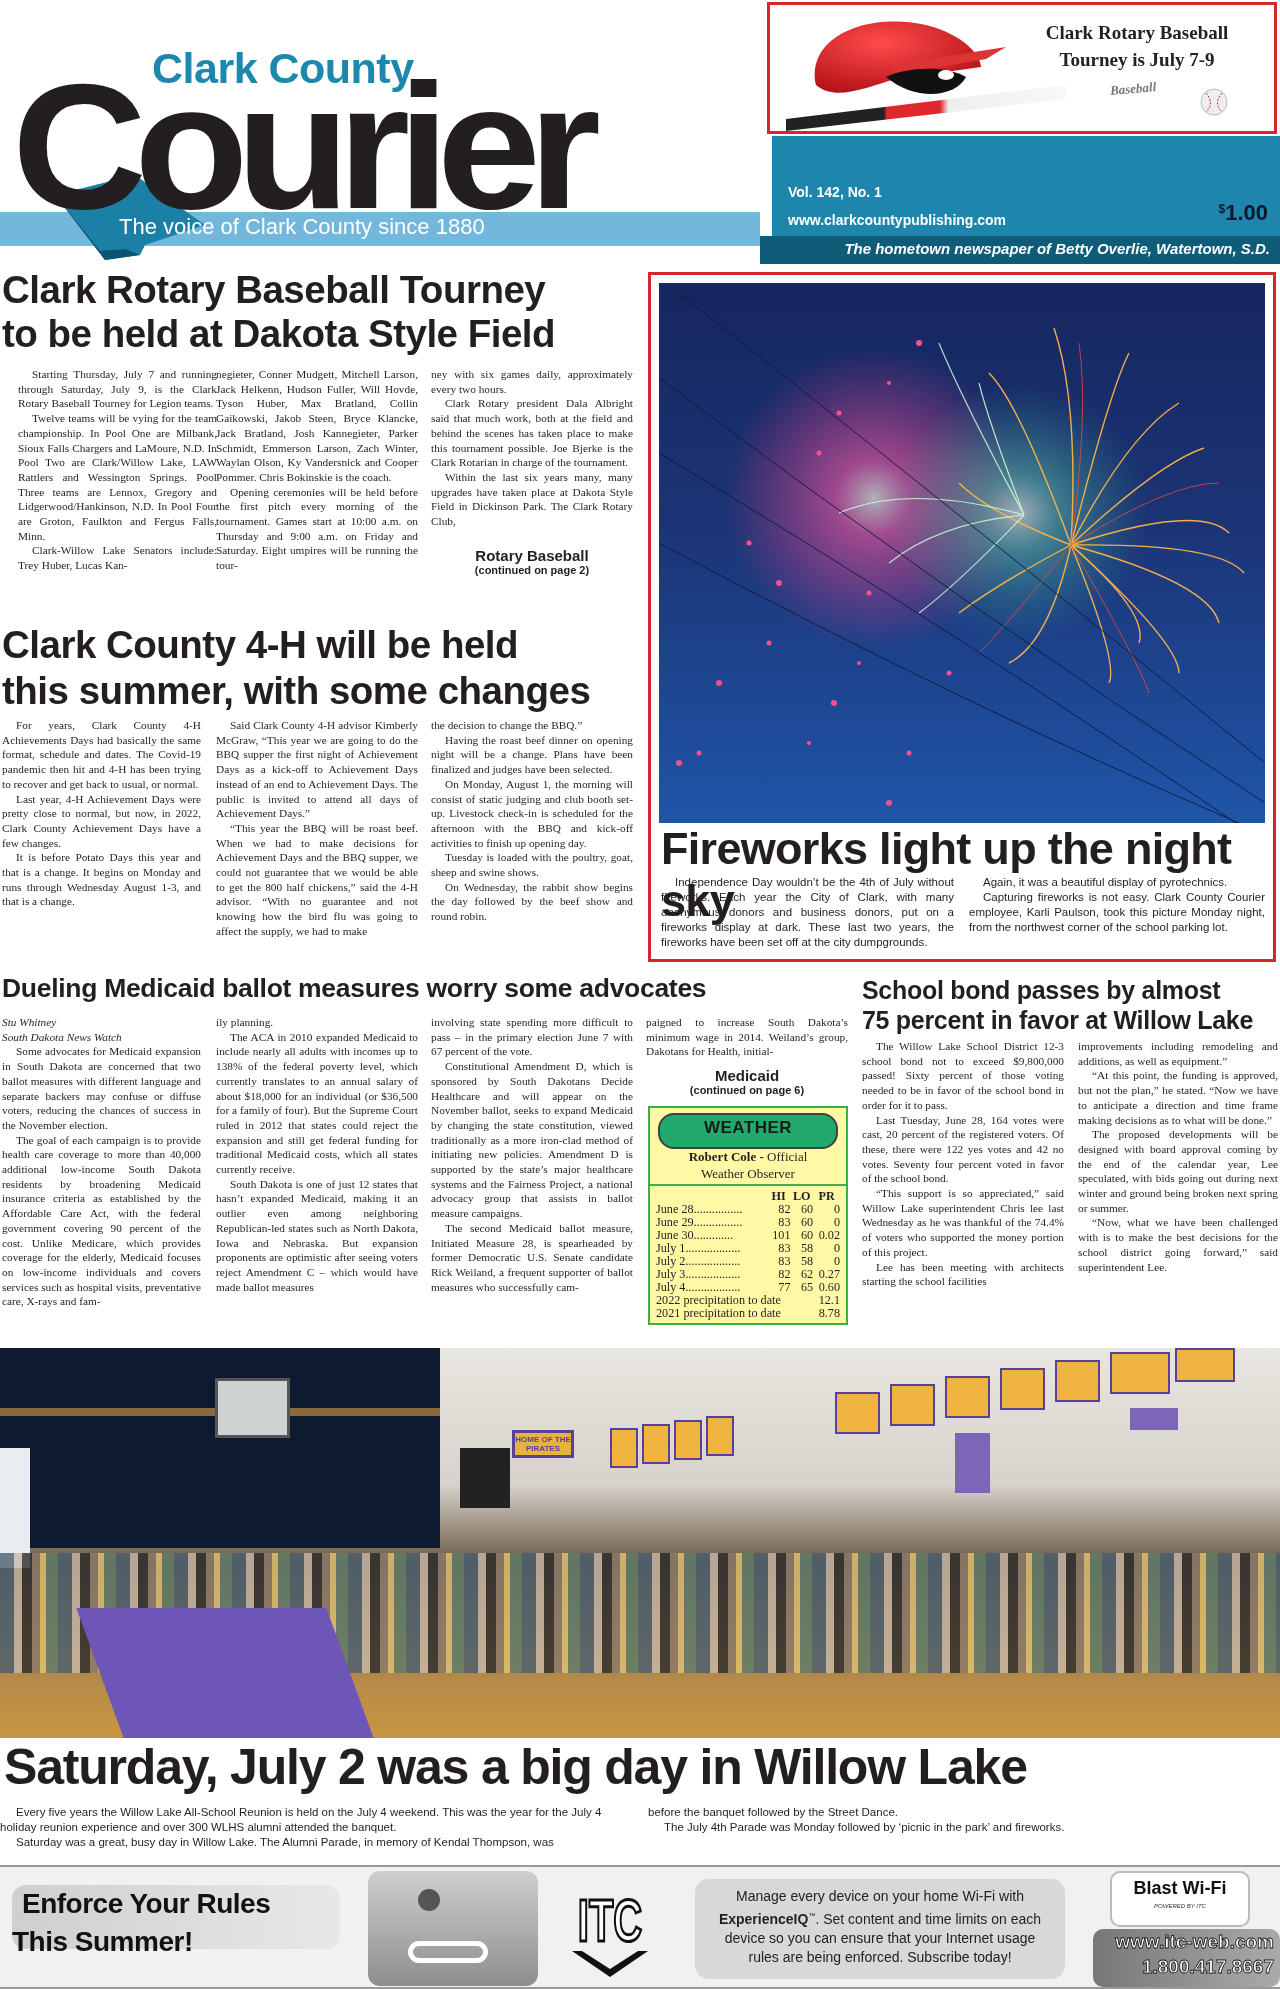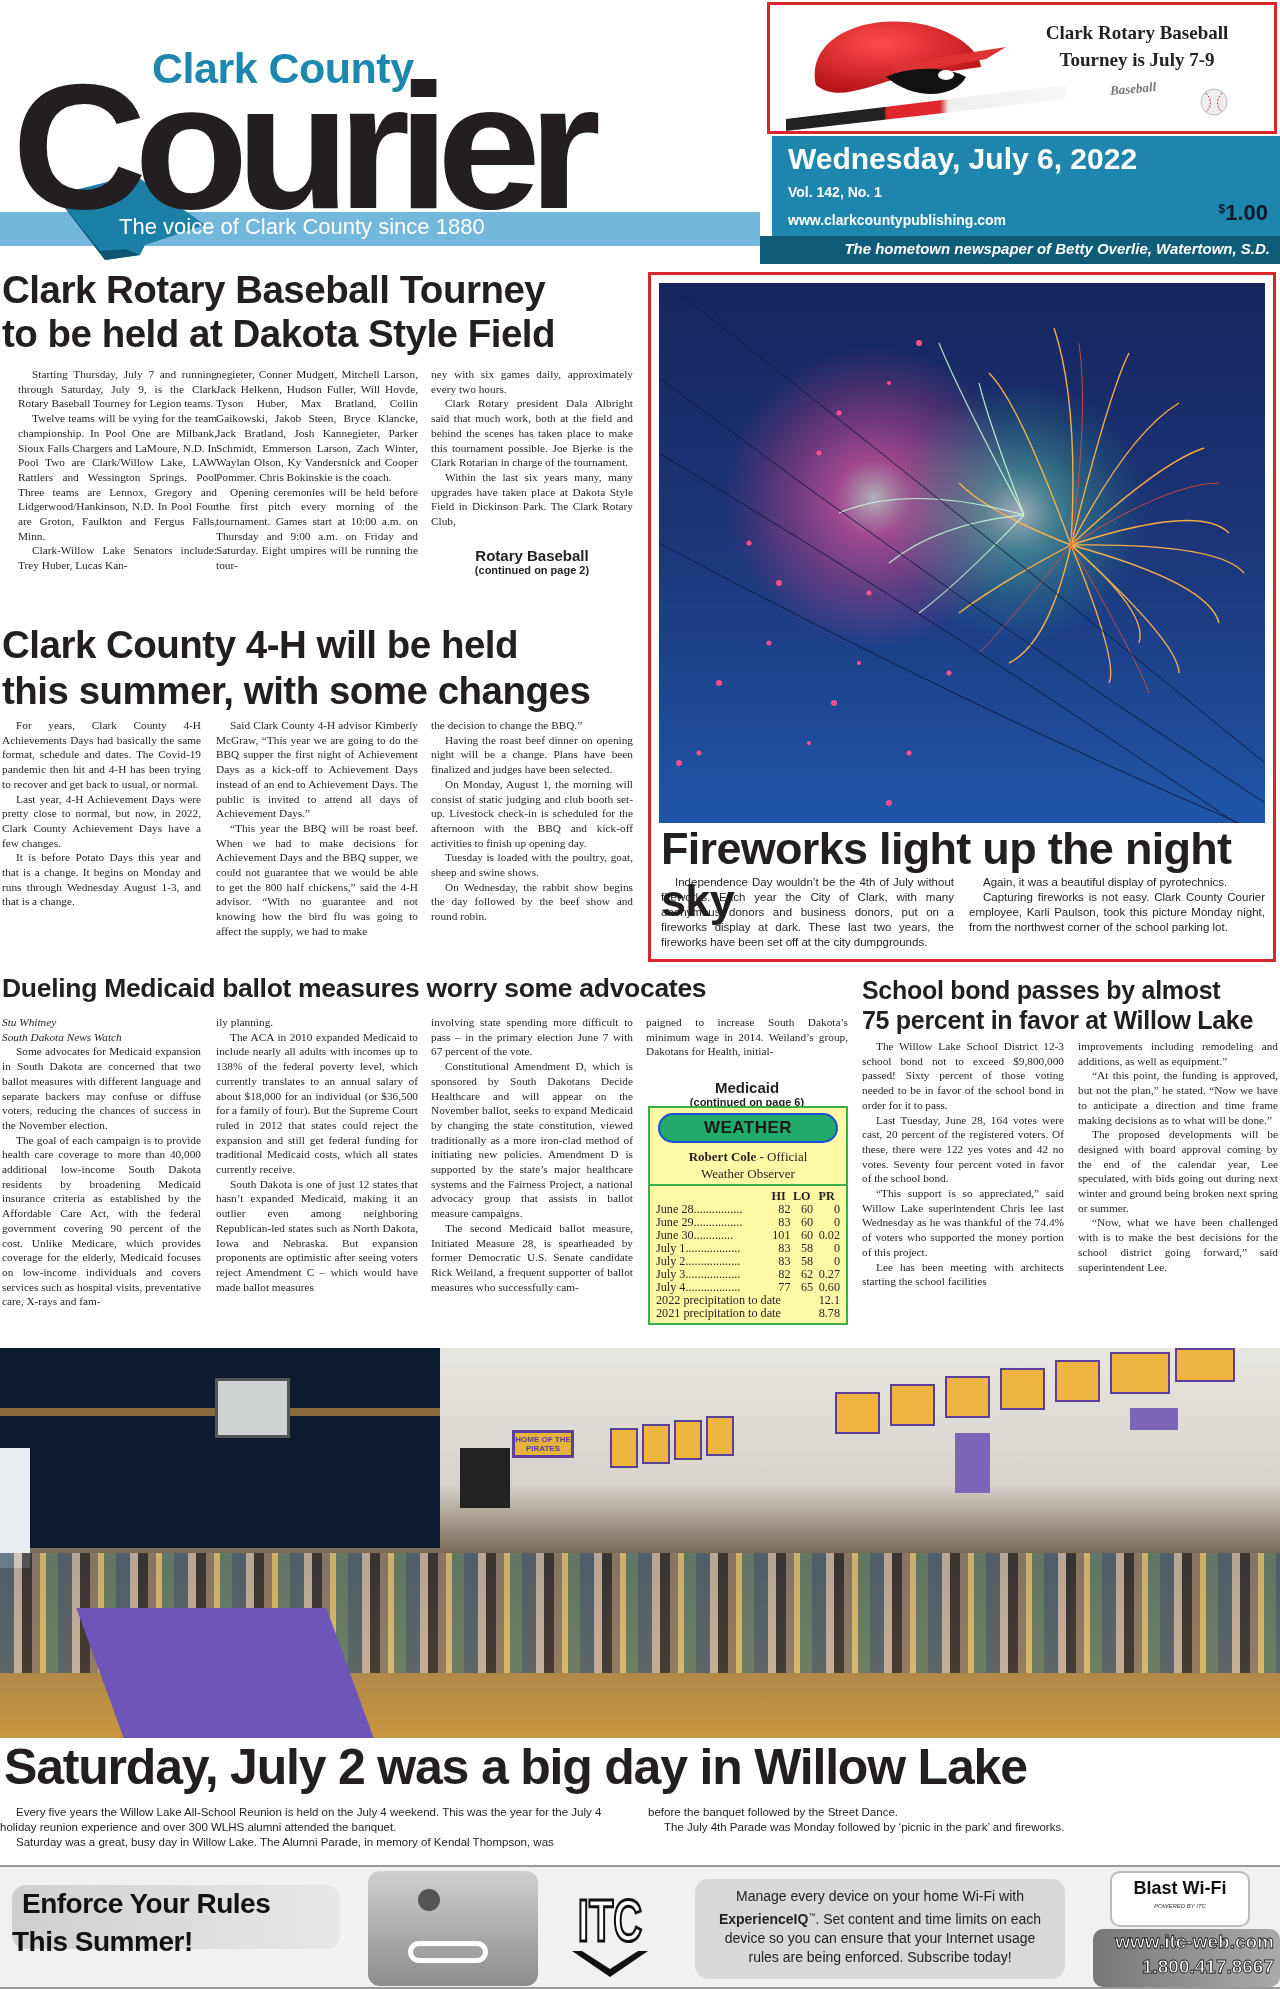--- a/index.html
+++ b/index.html
@@ -29,21 +29,21 @@
 .jump-title{font:bold 15px "Liberation Sans",sans-serif;text-align:center}
 .jump-sub{font:bold 11px "Liberation Sans",sans-serif;text-align:center}
 
 #fw-box{left:648px;top:272px;width:628px;height:690px;border:3px solid #d7262e;background:#fff}
 #fw-photo{left:8px;top:8px;width:606px;height:540px;background:linear-gradient(180deg,#16265f 0%,#1c3476 45%,#1f55a8 100%);overflow:hidden}
 #fw-head{left:10px;top:548px;font:bold 45px "Liberation Sans",sans-serif;letter-spacing:-0.7px}
 .fw-body{font:11.5px/15px "Liberation Sans",sans-serif;text-align:justify}
 .fw-body p{text-indent:14px}
 
 #weather{left:648px;top:1106px;width:200px;height:219px;background:#fff9a6;border:2px solid #3aaf49}
-#weather-title{left:8px;top:5px;width:180px;height:30px;border-radius:16px;background:#22aa6c;border:2px solid #1d4ed8;text-align:center;font:bold 17px/26px "Liberation Sans",sans-serif;color:#1a1a1a;letter-spacing:0.5px}
+#weather-title{left:8px;top:5px;width:180px;height:36px;border-radius:16px;background:#22aa6c;border:2px solid #404040;text-align:center;font:bold 17px/26px "Liberation Sans",sans-serif;color:#1a1a1a;letter-spacing:0.5px}
 #weather-obs{left:0;top:40px;width:196px;text-align:center;font:13px/17px "Liberation Serif",serif}
 #weather-div{left:0;top:76px;width:196px;height:2px;background:#3aaf49}
 #wtable{left:6px;top:82px;width:184px;font:12.2px/13px "Liberation Serif",serif;border-collapse:collapse}
 #wtable td,#wtable th{padding:0}
 #wtable th{font-weight:bold;text-align:center}
 #wtable td.n{text-align:right}
 
 #gym{left:0;top:1348px;width:1280px;height:390px;overflow:hidden;background:linear-gradient(180deg,#e8e6e0 0%,#d7d3cc 35%,#6d5a46 55%,#b58a4a 85%,#c9963f 100%)}
 #gym-head{left:4px;top:1738px;font:bold 50px "Liberation Sans",sans-serif;letter-spacing:-1.2px;transform:scaleX(1.0)}
 .gym-body{font:11.5px/15px "Liberation Sans",sans-serif}
@@ -94,21 +94,20 @@
   <div class="abs" id="ad-top-text">
     <div>Clark Rotary Baseball</div>
     <div>Tourney is July 7-9</div>
   </div>
 </div>
 
 <div class="abs" id="hometown-bar">
   <div class="abs" id="hometown-text">The hometown newspaper of Betty Overlie, Watertown, S.D.</div>
 </div>
 <div class="abs" id="date-box">
-  <div class="abs" id="date-text">Wednesday, July 6, 2022</div>
   <div class="abs" id="vol-text">Vol. 142, No. 1</div>
   <div class="abs" id="url-text">www.clarkcountypublishing.com</div>
   <div class="abs" id="price-text"><sup>$</sup><span>1.00</span></div>
 </div>
 
 <div class="abs hl" style="left:2px;top:268px;font-size:38.5px;line-height:44px">
   <div>Clark Rotary Baseball Tourney</div>
   <div>to be held at Dakota Style Field</div>
 </div>
 <div class="col body" style="left:18px;top:367px;width:199px">
@@ -244,21 +243,21 @@
   <p>The ACA in 2010 expanded Medicaid to include nearly all adults with incomes up to 138% of the federal poverty level, which currently translates to an annual salary of about $18,000 for an individual (or $36,500 for a family of four). But the Supreme Court ruled in 2012 that states could reject the expansion and still get federal funding for traditional Medicaid costs, which all states currently receive.</p>
     <p>South Dakota is one of just 12 states that hasn’t expanded Medicaid, making it an outlier even among neighboring Republican-led states such as North Dakota, Iowa and Nebraska. But expansion proponents are optimistic after seeing voters reject Amendment C – which would have made ballot measures</p>
 </div>
 <div class="col body" style="left:431px;top:1015px;width:202px">
   <div>involving state spending more difficult to pass – in the primary election June 7 with 67 percent of the vote.</div>
   <p>Constitutional Amendment D, which is sponsored by South Dakotans Decide Healthcare and will appear on the November ballot, seeks to expand Medicaid by changing the state constitution, viewed traditionally as a more iron-clad method of initiating new policies. Amendment D is supported by the state’s major healthcare systems and the Fairness Project, a national advocacy group that assists in ballot measure campaigns.</p>
     <p>The second Medicaid ballot measure, Initiated Measure 28, is spearheaded by former Democratic U.S. Senate candidate Rick Weiland, a frequent supporter of ballot measures who successfully cam-</p>
 </div>
 <div class="col body" style="left:646px;top:1015px;width:202px">
   <div>paigned to increase South Dakota’s minimum wage in 2014. Weiland’s group, Dakotans for Health, initial-</div>
-  <div class="jump-title" style="margin-top:20px">Medicaid</div>
+  <div class="jump-title" style="margin-top:8px">Medicaid</div>
   <div class="jump-sub">(continued on page 6)</div>
 </div>
 
 <div class="abs" id="weather">
   <div class="abs" id="weather-title">WEATHER</div>
   <div class="abs" id="weather-obs">
     <div><b>Robert Cole -</b> <span>Official</span></div>
     <div>Weather Observer</div>
   </div>
   <div class="abs" id="weather-div"></div>

